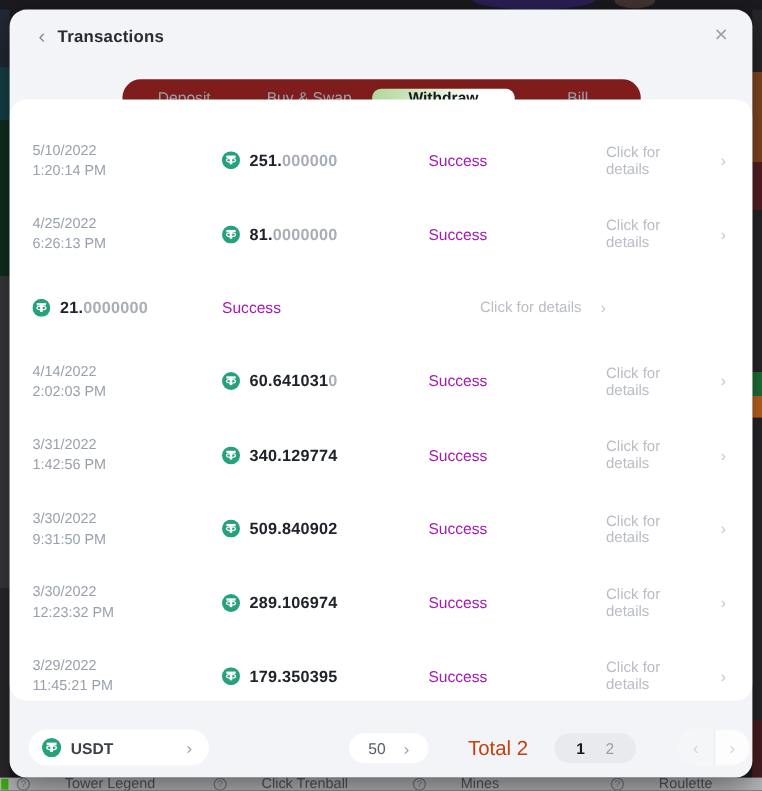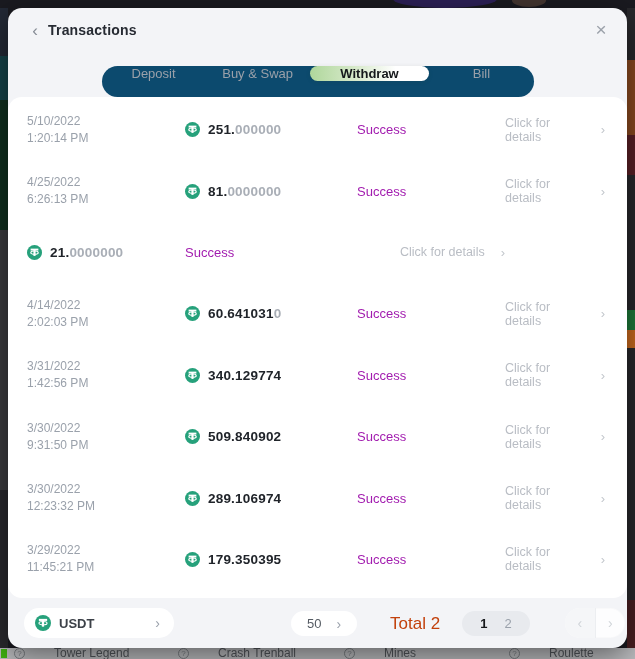--- a/index.html
+++ b/index.html
@@ -48,38 +48,38 @@
     font-size:14px; font-weight:700; color:#272b33; letter-spacing:.2px;
   }
   .close-btn {
     position:absolute; right:16px; top:12px; width:20px; height:20px;
     color:#9ba1aa; font-size:19px; line-height:20px; text-align:center; cursor:pointer;
   }
 
   
   .tabbar {
     width:432px; height:31px; margin:12px auto 0;
-    background:#0c4a6e; border-radius:17px;
-    display:flex; align-items:flex-start;
+    background:#7f1d1d; border-radius:17px;
+    display:flex; align-items:center;
   }
   .tab {
     flex:1; display:flex; align-items:center; justify-content:center;
     font-size:13px; color:#9aa0a9; border-radius:17px; cursor:pointer; white-space:nowrap;
   }
   .tab.active {
     flex:1.15;
     background:linear-gradient(90deg,#afd79b 0%,#d9eacd 40%,#ffffff 72%);
     color:#15181b; font-weight:700;
     box-shadow:0 1px 5px rgba(40,60,30,.10);
   }
 
   
   .card {
-    position:absolute; left:0; top:89px; width:619px; height:501px;
-    background:#ffffff; border-radius:14px; padding-top:2px; overflow:hidden;
+    position:absolute; left:0; top:75px; width:619px; height:501px;
+    background:#ffffff; border-radius:14px; padding-top:20px; overflow:hidden;
   }
   .t-row {
     height:61.4px;
     display:grid; grid-template-columns:158px 172px 148px 1fr;
     align-items:center; padding:0 22px 0 19px; cursor:pointer;
   }
   .cell-date { font-size:12px; color:#9aa1ab; line-height:17px; }
   .cell-amount {
     display:flex; align-items:center; gap:8px;
     font-size:13.5px; font-weight:700; color:#20242a; letter-spacing:.2px;
@@ -158,21 +158,21 @@
   <div class="frag-green"></div>
   <div>
 
       <div class="bg-game" style="left: 14px;">
         <span class="help-circle">?</span>
         <span>Tower Legend</span>
       </div>
 
       <div class="bg-game" style="left: 178px;">
         <span class="help-circle">?</span>
-        <span>Crash Trenball</span>
+        <span>Click Trenball</span>
       </div>
 
       <div class="bg-game" style="left: 344px;">
         <span class="help-circle">?</span>
         <span>Mines</span>
       </div>
 
       <div class="bg-game" style="left: 509px;">
         <span class="help-circle">?</span>
         <span>Roulette</span>

